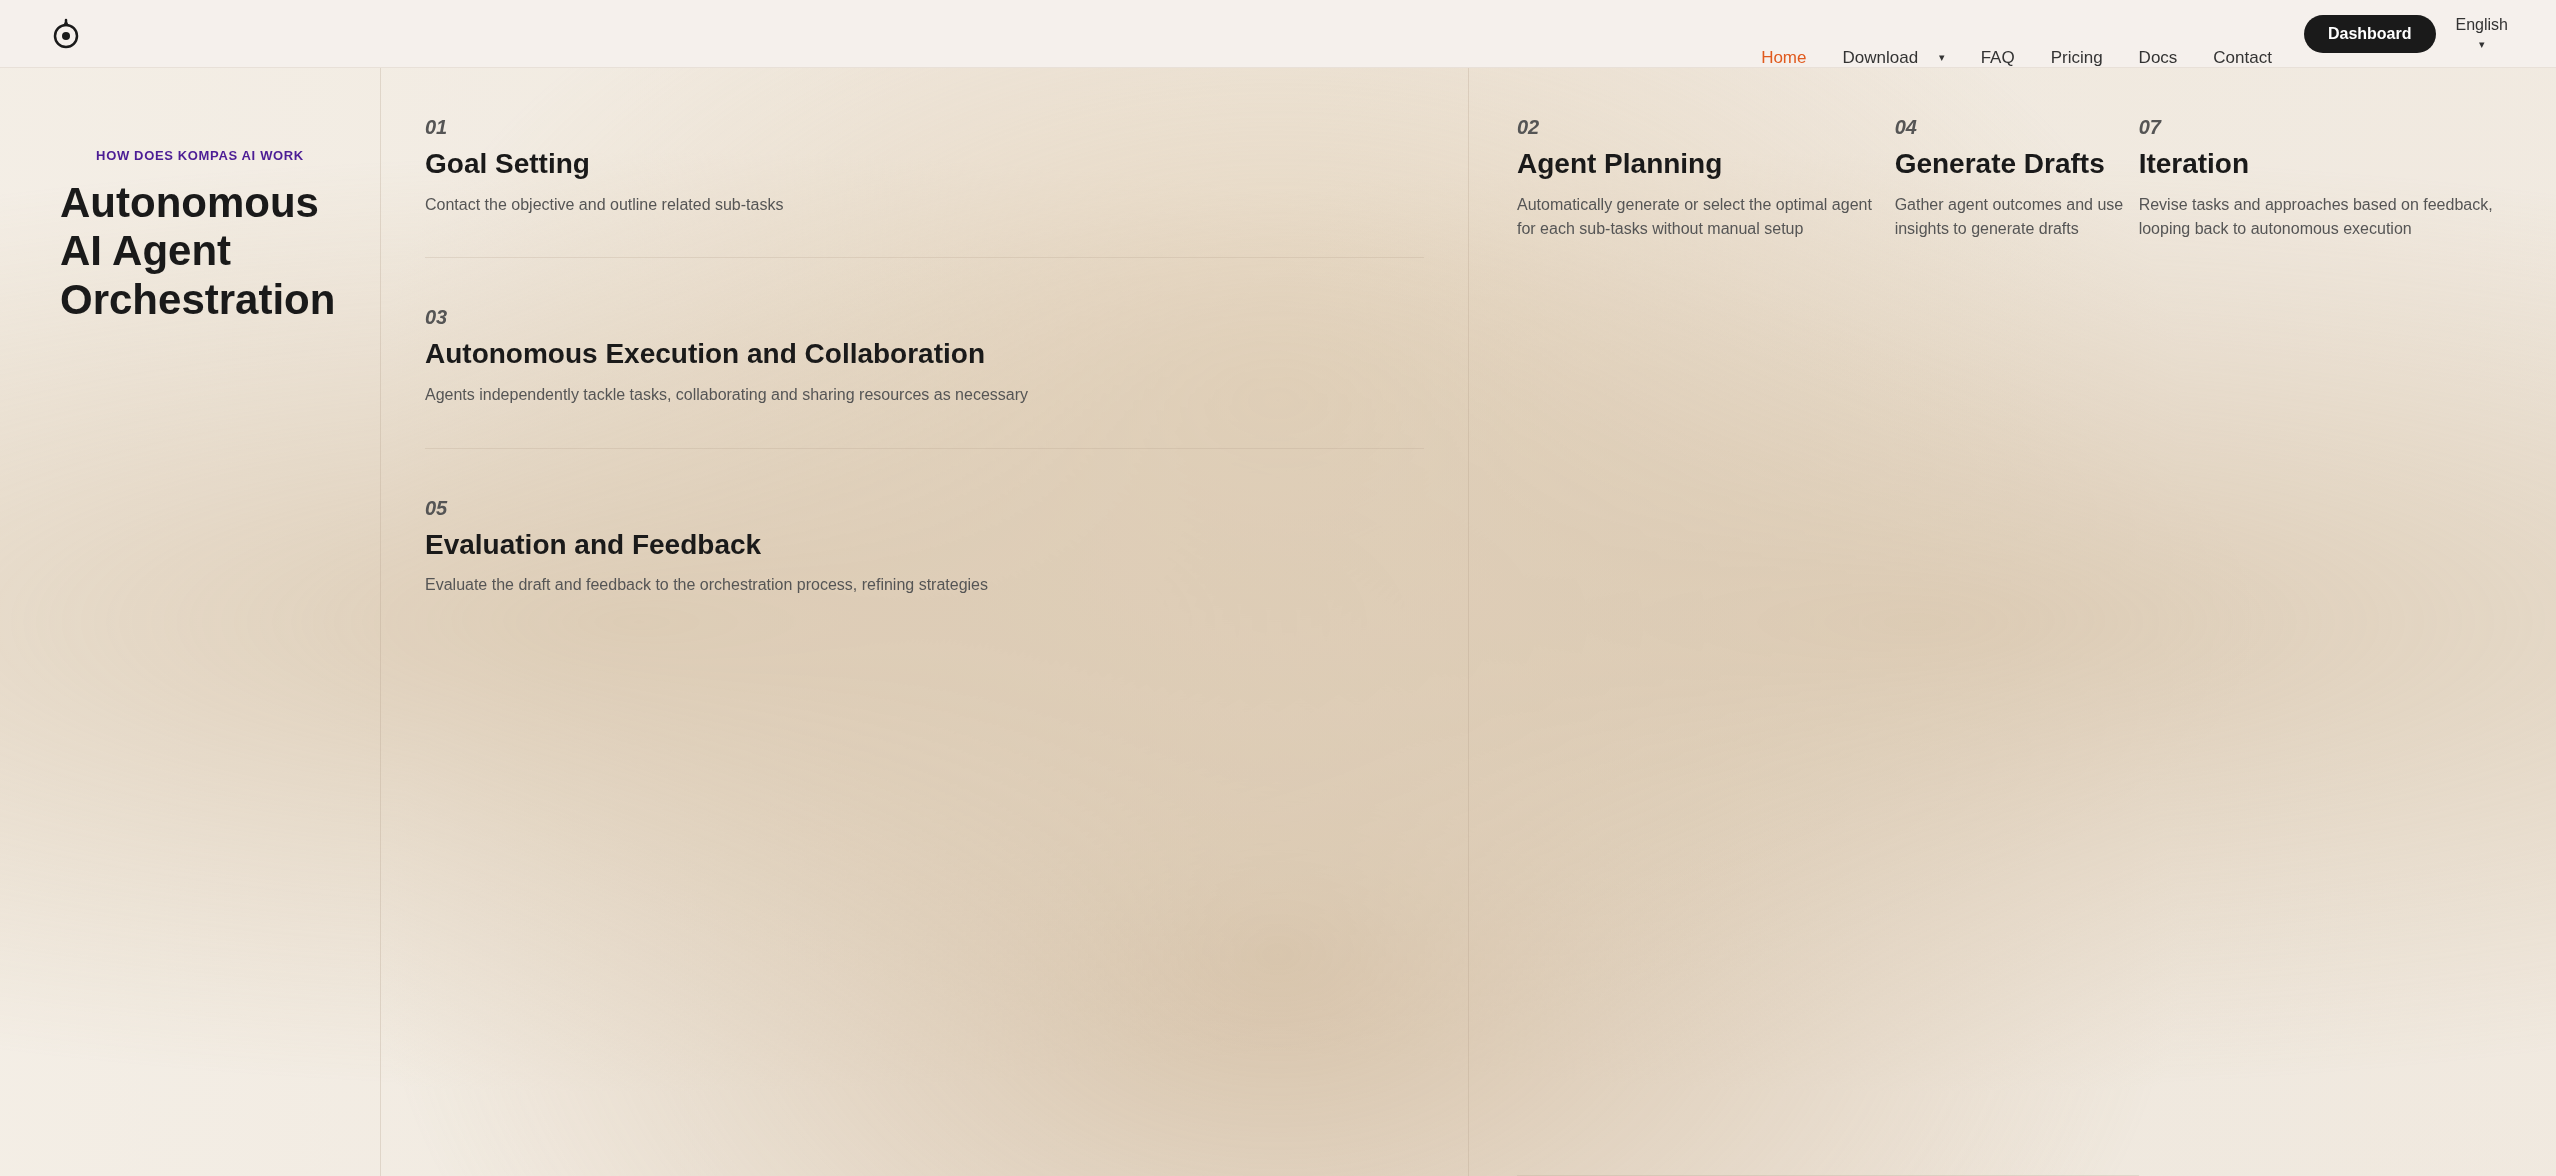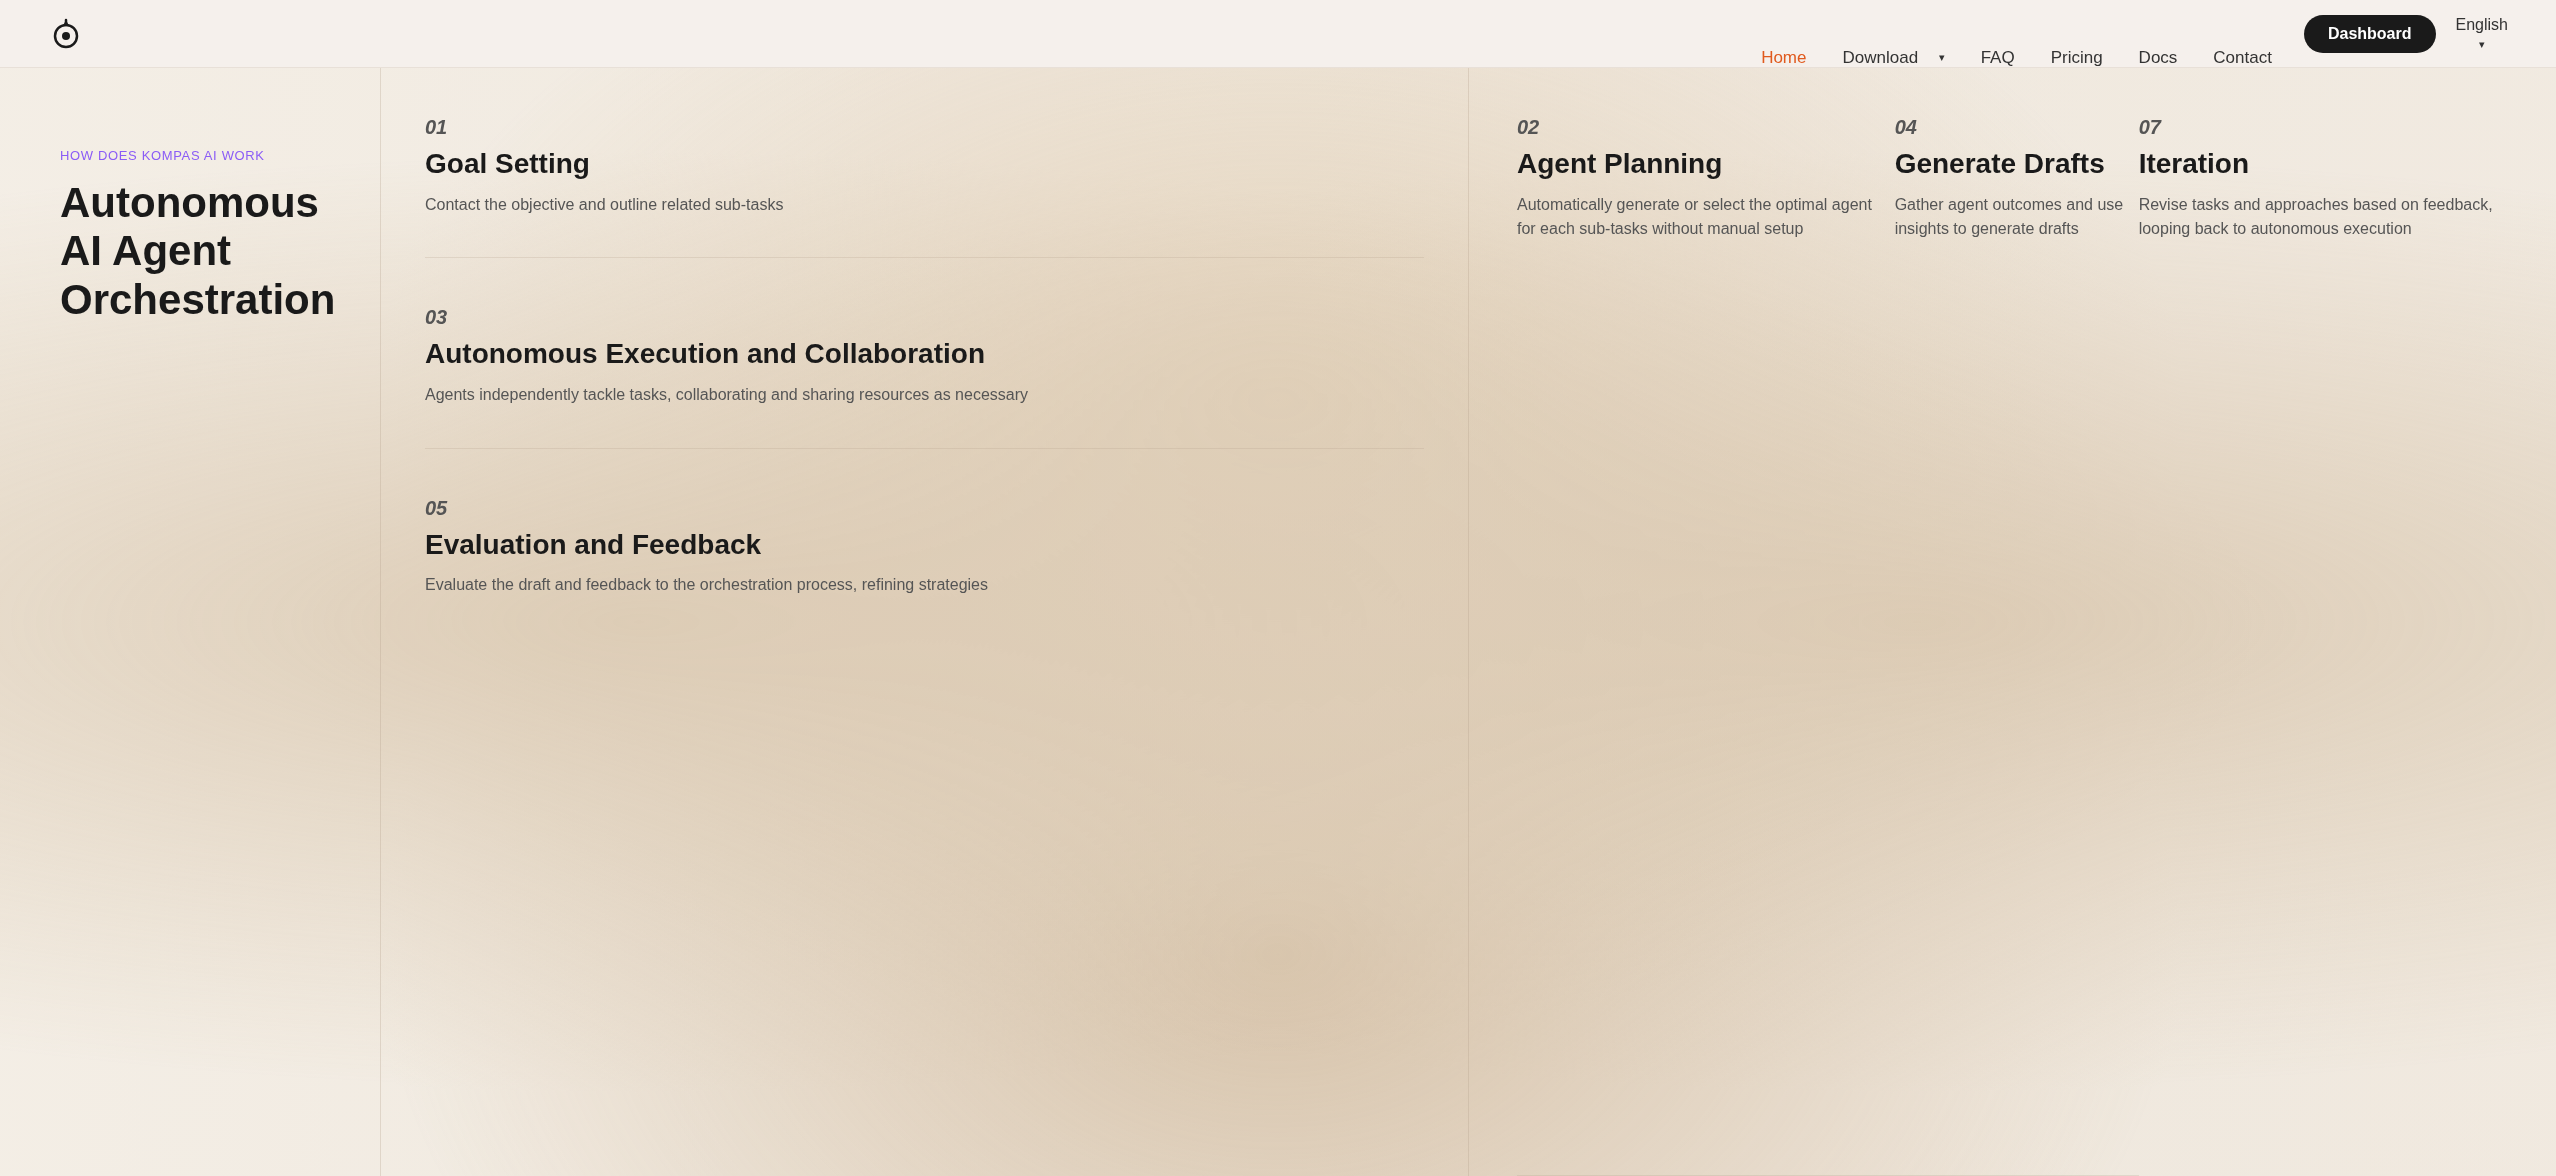--- a/index.html
+++ b/index.html
@@ -110,25 +110,26 @@
     
     .left-panel {
       padding: 60px 40px 60px 60px;
       display: flex;
       flex-direction: column;
       justify-content: flex-start;
       padding-top: 80px;
     }
     .section-label {
       font-size: 13px;
-      font-weight: 400;
-      color: #8b5cf6;
+      font-weight: 700;
+      color: #4c1d95;
       letter-spacing: 0.05em;
       margin-bottom: 16px;
       text-transform: uppercase;
+      text-align: center;
     }
     .hero-title {
       font-size: 42px;
       font-weight: 800;
       color: #1a1a1a;
       line-height: 1.15;
     }
 
     
     .middle-panel {

